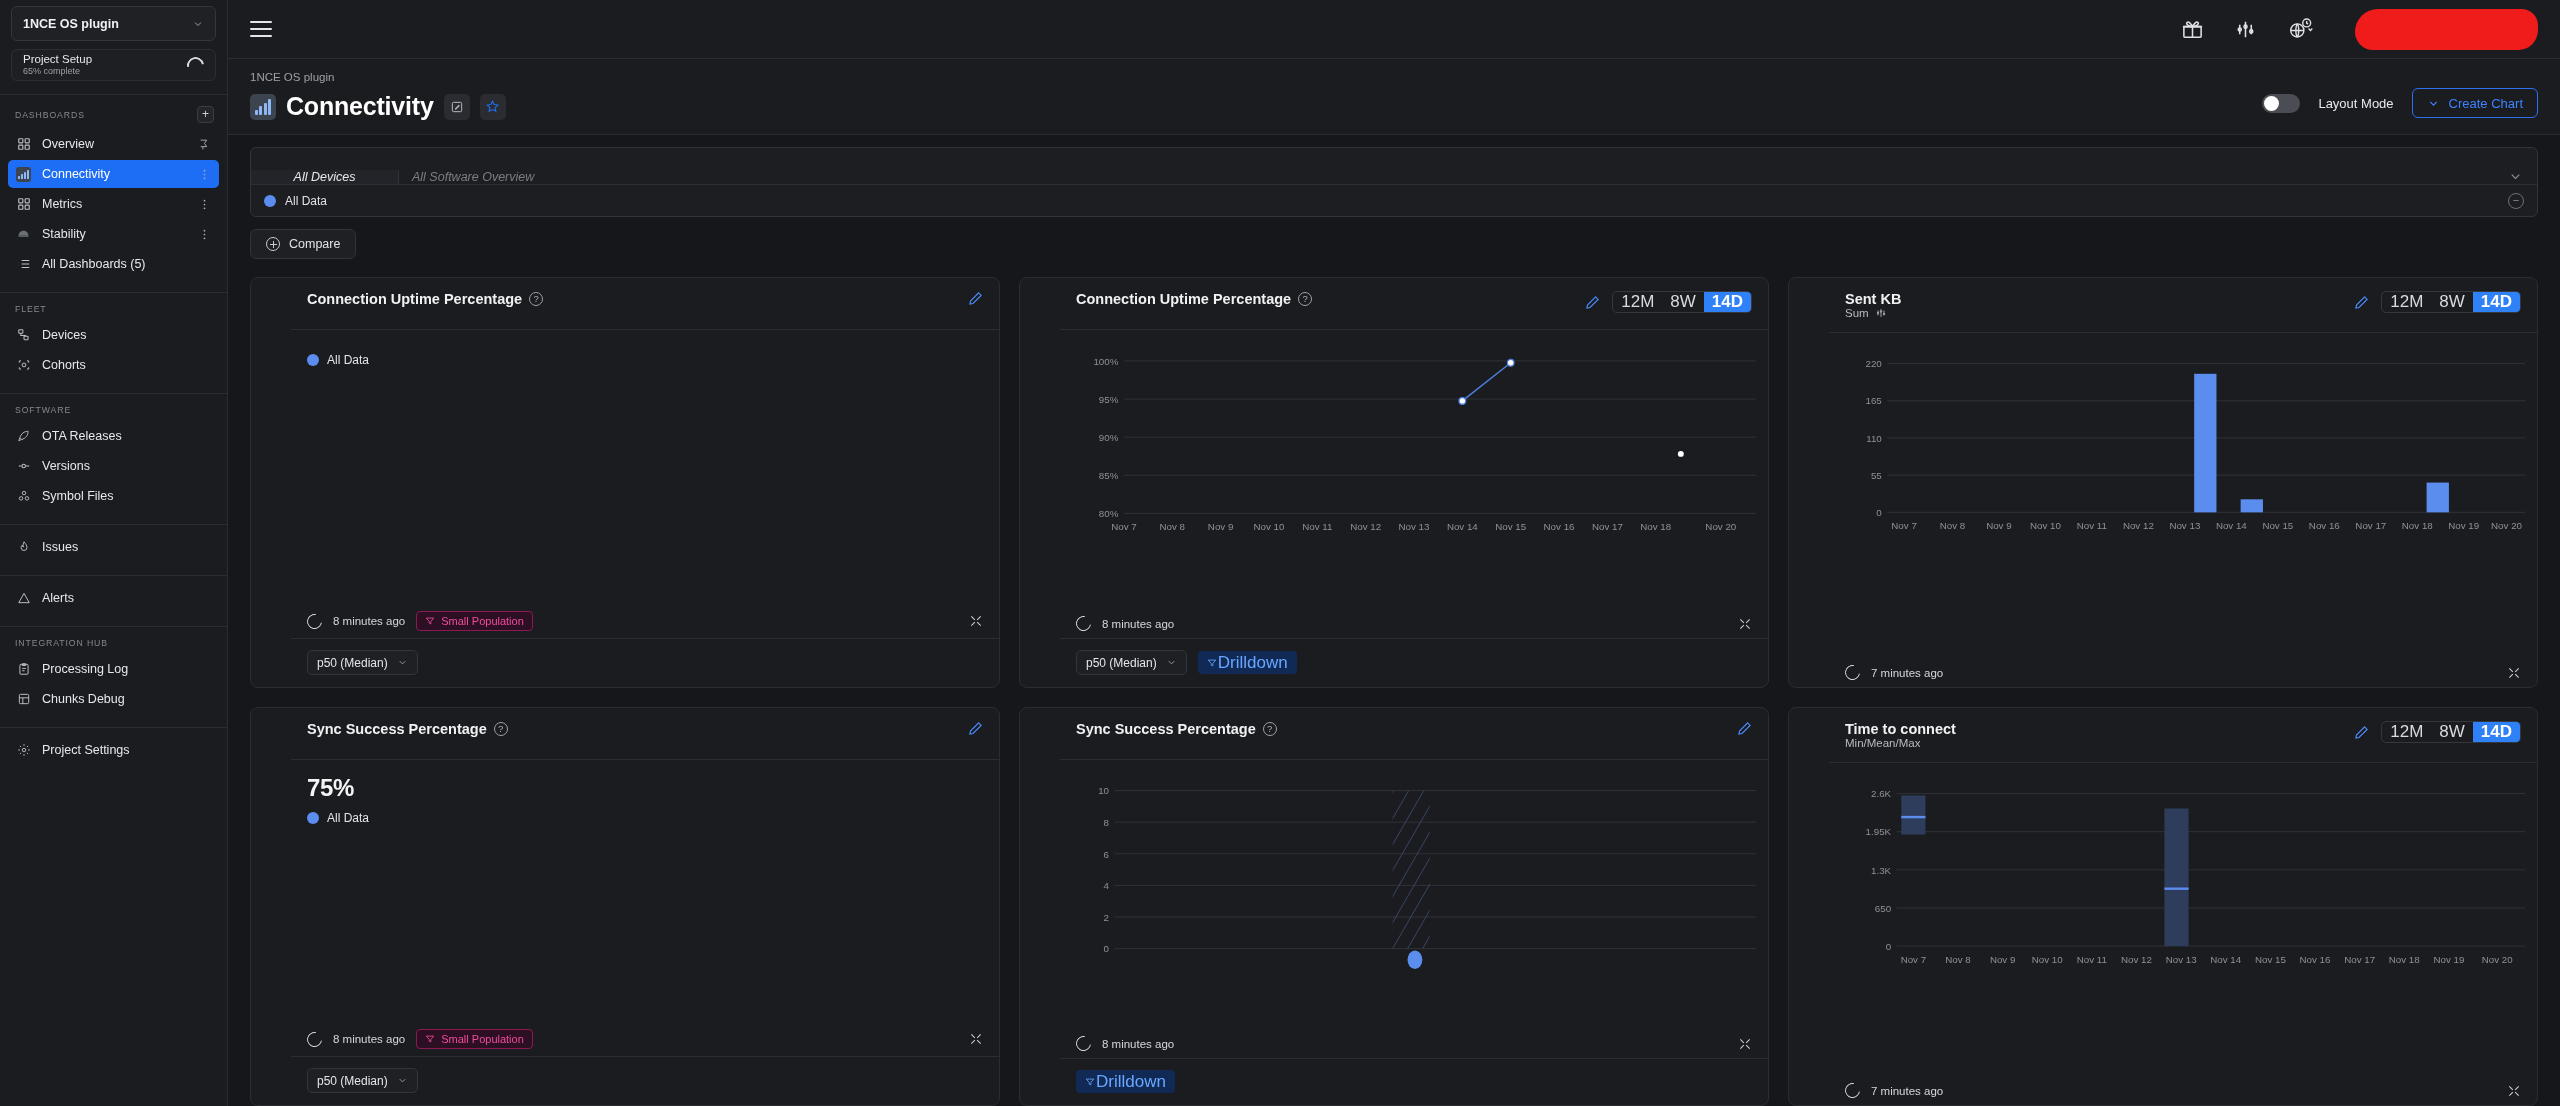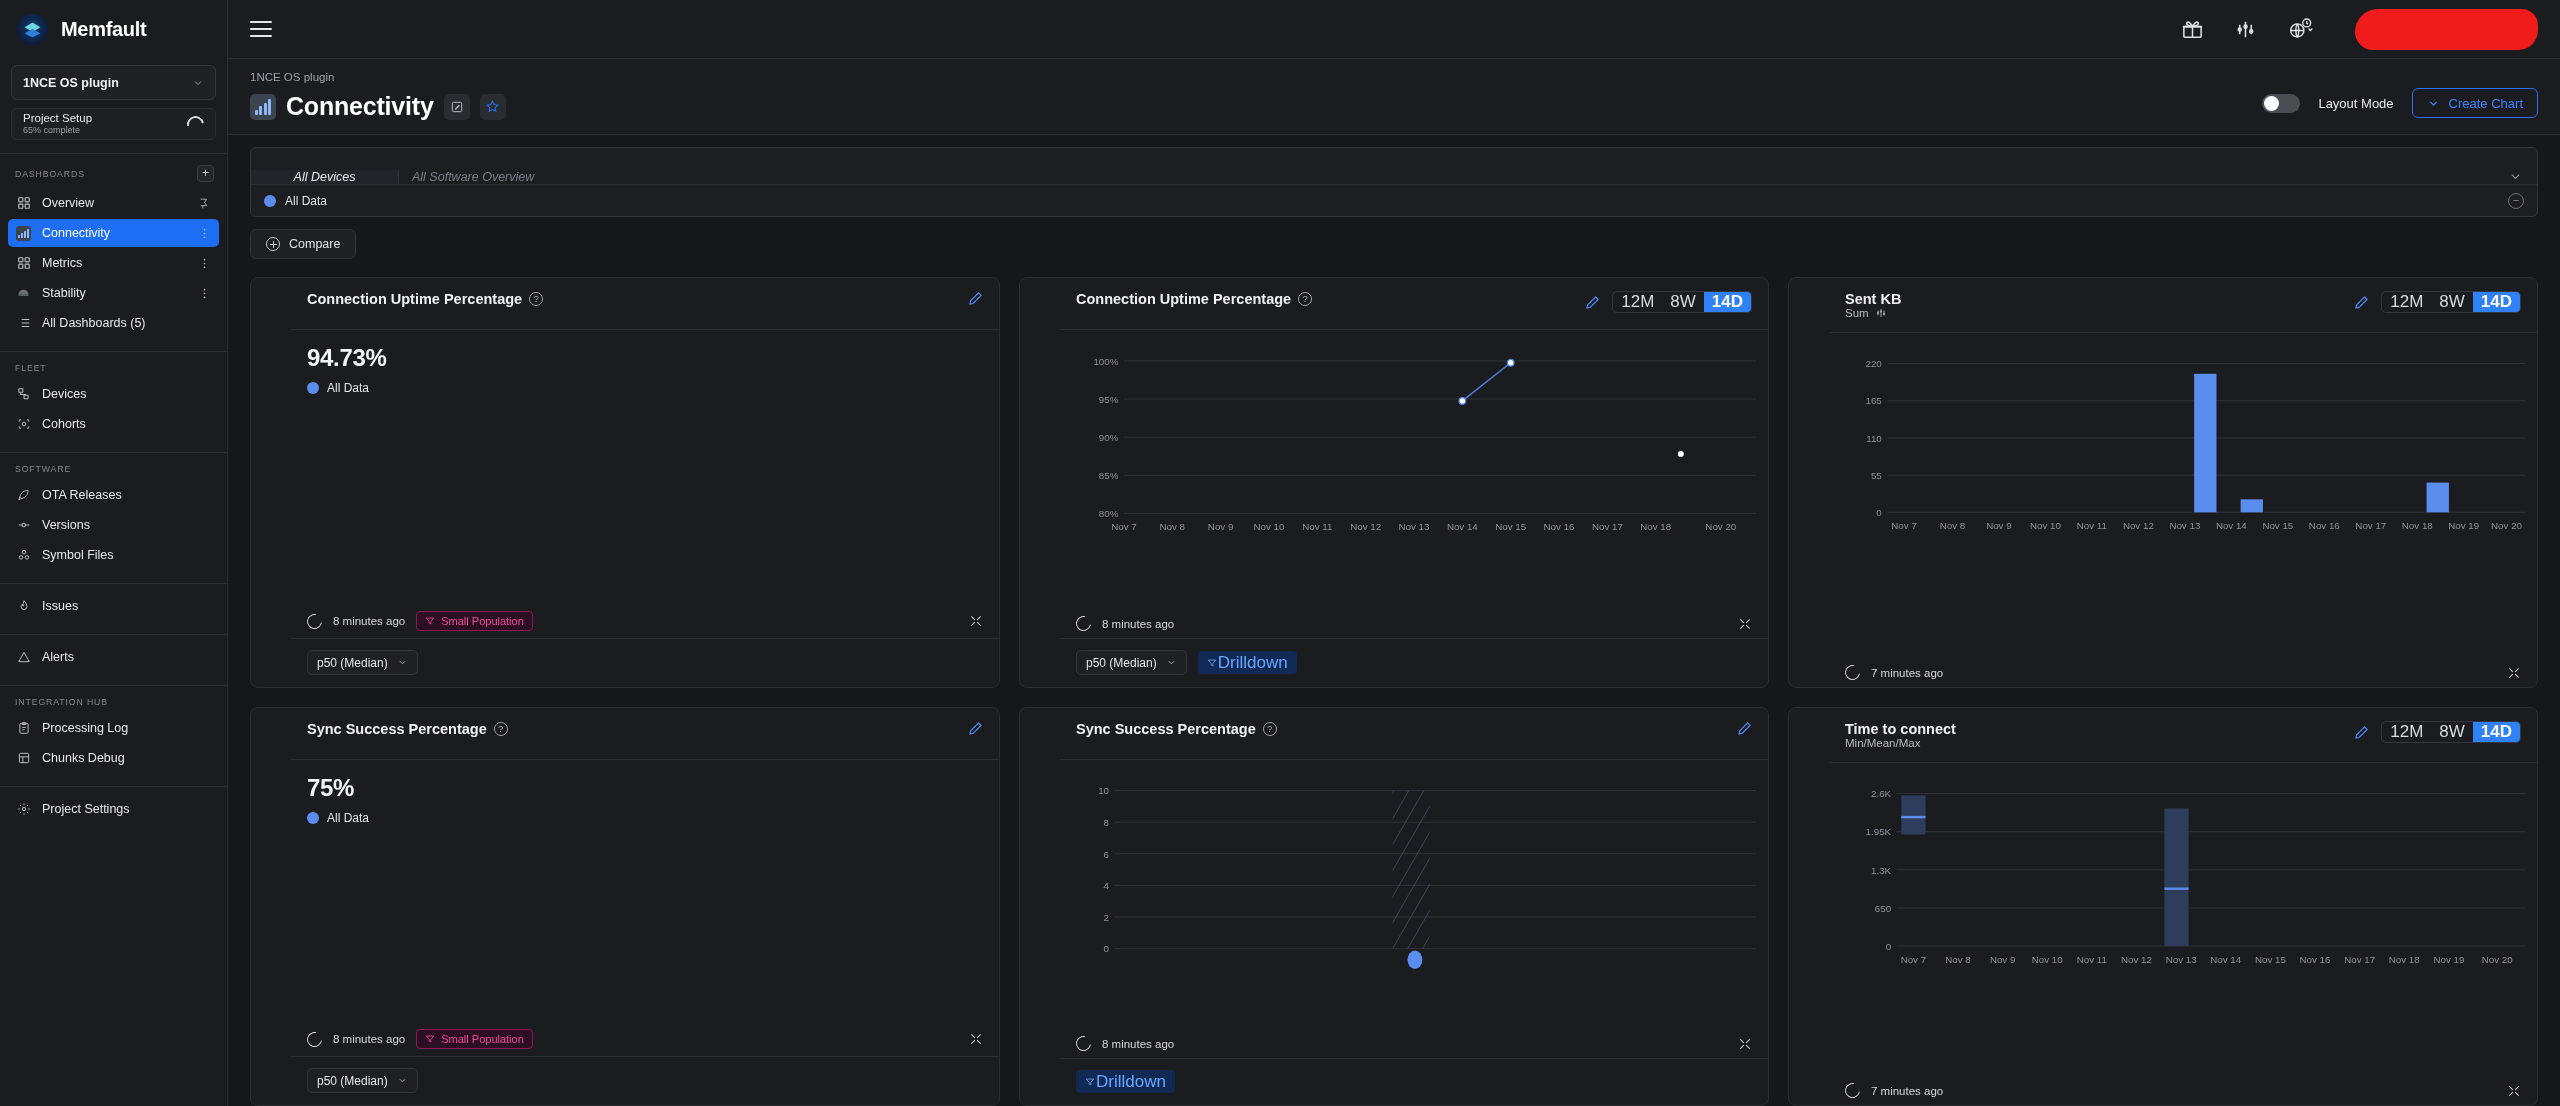--- a/index.html
+++ b/index.html
@@ -217,29 +217,20 @@
   svg { display:block; }
   .axis-lbl { font-size: 10.5px; fill: #8d9299; font-family:"Liberation Sans",sans-serif; }
   .gridline { stroke:#32343a; stroke-width:1; }
 </style>
 </head>
 <body>
 
 <div class="app">
 
   <aside class="sidebar">
-    <div class="brand">
-      <div class="brand-logo">
-        <svg width="19" height="19" viewBox="0 0 24 24">
-          <polygon points="12,3 22,9 12,15 2,9" fill="#6fd3e0"></polygon>
-          <polygon points="12,11 22,17 12,22 2,17" fill="#2f7fd9"></polygon>
-        </svg>
-      </div>
-      <div class="brand-name">Memfault</div>
-    </div>
 
     <div class="project-select">
       <span>1NCE OS plugin</span>
       <span>
         <svg width="12" height="12" viewBox="0 0 24 24" fill="none" stroke="#9aa0a6" stroke-width="2">
             <path d="M6 9l6 6 6-6"></path>
           </svg>
       </span>
     </div>
 
@@ -569,21 +560,20 @@
           </div>
           <div class="ch-right">
             <span class="pencil">
               <svg width="15" height="15" viewBox="0 0 24 24" fill="none" stroke="currentColor" stroke-width="1.8">
                   <path d="M17 3l4 4L8 20l-5 1 1-5z"></path>
                 </svg>
             </span>
           </div>
         </div>
         <div class="card-body">
-          <div class="bignum">94.73%</div>
           <div class="legend">
             <span class="dot-blue"></span>
             <span>All Data</span>
           </div>
         </div>
         <div class="card-foot">
           <span class="refresh"></span>
           <span class="ago">8 minutes ago</span>
           <span class="badge-pop">
             <span>

